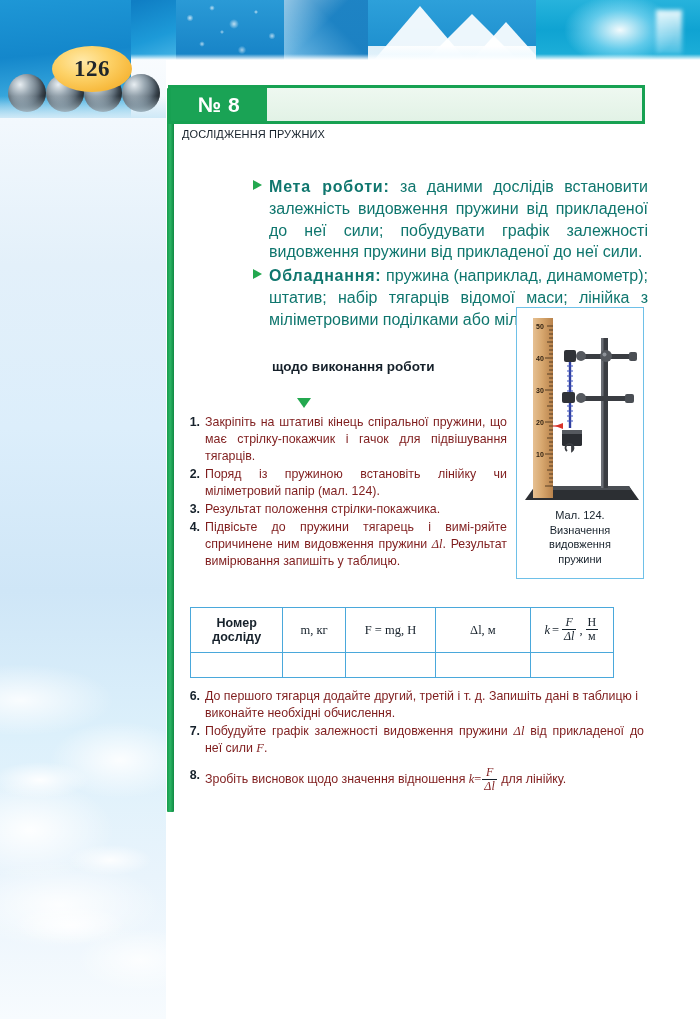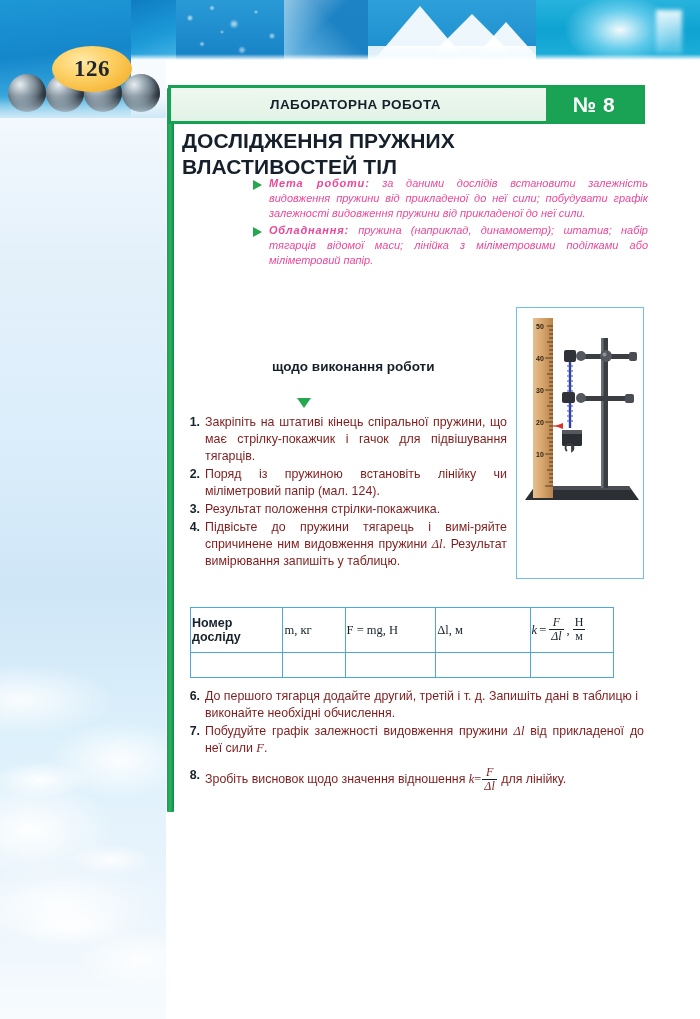--- a/index.html
+++ b/index.html
@@ -198,22 +198,22 @@
     display: flex; align-items: center; justify-content: center;
     font-size: 21px;
     font-weight: bold;
     letter-spacing: .5px;
   }
 
   .work-title {
     position: absolute;
     left: 182px; top: 128px;
     width: 400px;
-    font-size: 21px;
-    font-weight: bold;
+    font-size: 11px;
+    font-weight: normal;
     color: #15202a;
     line-height: 1.22;
     letter-spacing: .1px;
   }
 
   
   .bullets {
     position: absolute;
     left: 253px; top: 176px;
     width: 395px;
@@ -227,26 +227,25 @@
     flex: 0 0 auto;
     width: 0; height: 0;
     border-top: 5.5px solid transparent;
     border-bottom: 5.5px solid transparent;
     border-left: 9px solid #23a84f;
     margin-top: 4px;
     margin-right: 7px;
   }
   .bullet-text {
     flex: 1;
-    font-size: 11px;
+    font-size: 16px;
     line-height: 1.36;
-    color: #ec4899;
+    color: #0f766e;
     text-align: justify;
     text-justify: inter-word;
-    font-style: italic;
   }
   .bullet-text b { font-weight: bold; letter-spacing: .8px; }
 
   
   .figure-box {
     position: absolute;
     left: 516px; top: 307px;
     width: 128px; height: 272px;
     border: 1px solid #6ec0e8;
     box-sizing: border-box;
@@ -342,21 +341,21 @@
   
   .data-table {
     position: absolute;
     left: 190px; top: 607px;
     width: 424px;
     border-collapse: collapse;
     background: #ffffff;
   }
   .data-table td {
     border: 1.6px solid #4aa8db;
-    text-align: left;
+    text-align: center;
     vertical-align: middle;
     color: #16212b;
   }
   .data-table tr.head td {
     height: 42px;
     font-size: 12.5px;
     font-weight: bold;
   }
   .data-table tr.blank td { height: 22px; }
   .col-n  { width: 92px; }
@@ -411,27 +410,25 @@
       <div class="ball b4"></div>
     </div>
     <div class="pagenum-oval">
       <span>126</span>
     </div>
   </div>
 
   <div class="green-rule"></div>
 
   <div class="lab-header">
-    <div class="lab-header-title">ЛАБОРАТОРНА РОБОТА</div>
     <div class="lab-number">№ 8</div>
   </div>
 
   <div class="work-title">
     <div>ДОСЛІДЖЕННЯ ПРУЖНИХ</div>
-    <div>ВЛАСТИВОСТЕЙ ТІЛ</div>
   </div>
 
   <div class="bullets">
     <div class="bullet-row">
       <span class="tri-right"></span>
       <div class="bullet-text"><b>Мета роботи:</b><span> за даними дослідів встановити залежність видовження пружини від прикладеної до неї сили; побудувати графік залежності видовження пружини від прикладеної до неї сили.</span></div>
     </div>
     <div class="bullet-row">
       <span class="tri-right"></span>
       <div class="bullet-text"><b>Обладнання:</b><span> пружина (наприклад, динамометр); штатив; набір тягарців відомої маси; лінійка з міліметровими поділками або міліметровий папір.</span></div>
@@ -528,20 +525,26 @@
         <line x1="28" y1="176" x2="36" y2="176"></line>
       </g>
       <g fill="#2b1d0f" font-family="Liberation Sans, sans-serif" font-size="7" font-weight="bold">
         <text x="19" y="19">50</text>
         <text x="19" y="51">40</text>
         <text x="19" y="83">30</text>
         <text x="19" y="115">20</text>
         <text x="19" y="147">10</text>
       </g>
     </svg>
+    <div class="fig-caption">
+      <div>Мал. 124.</div>
+      <div>Визначення</div>
+      <div>видовження</div>
+      <div>пружини</div>
+    </div>
   </div>
 
   <div class="guide-heading">
     <div>щодо виконання роботи</div>
   </div>
   <div class="tri-down"></div>
 
   <div class="steps-top">
     <div class="step">
       <div class="step-num">1.</div>

